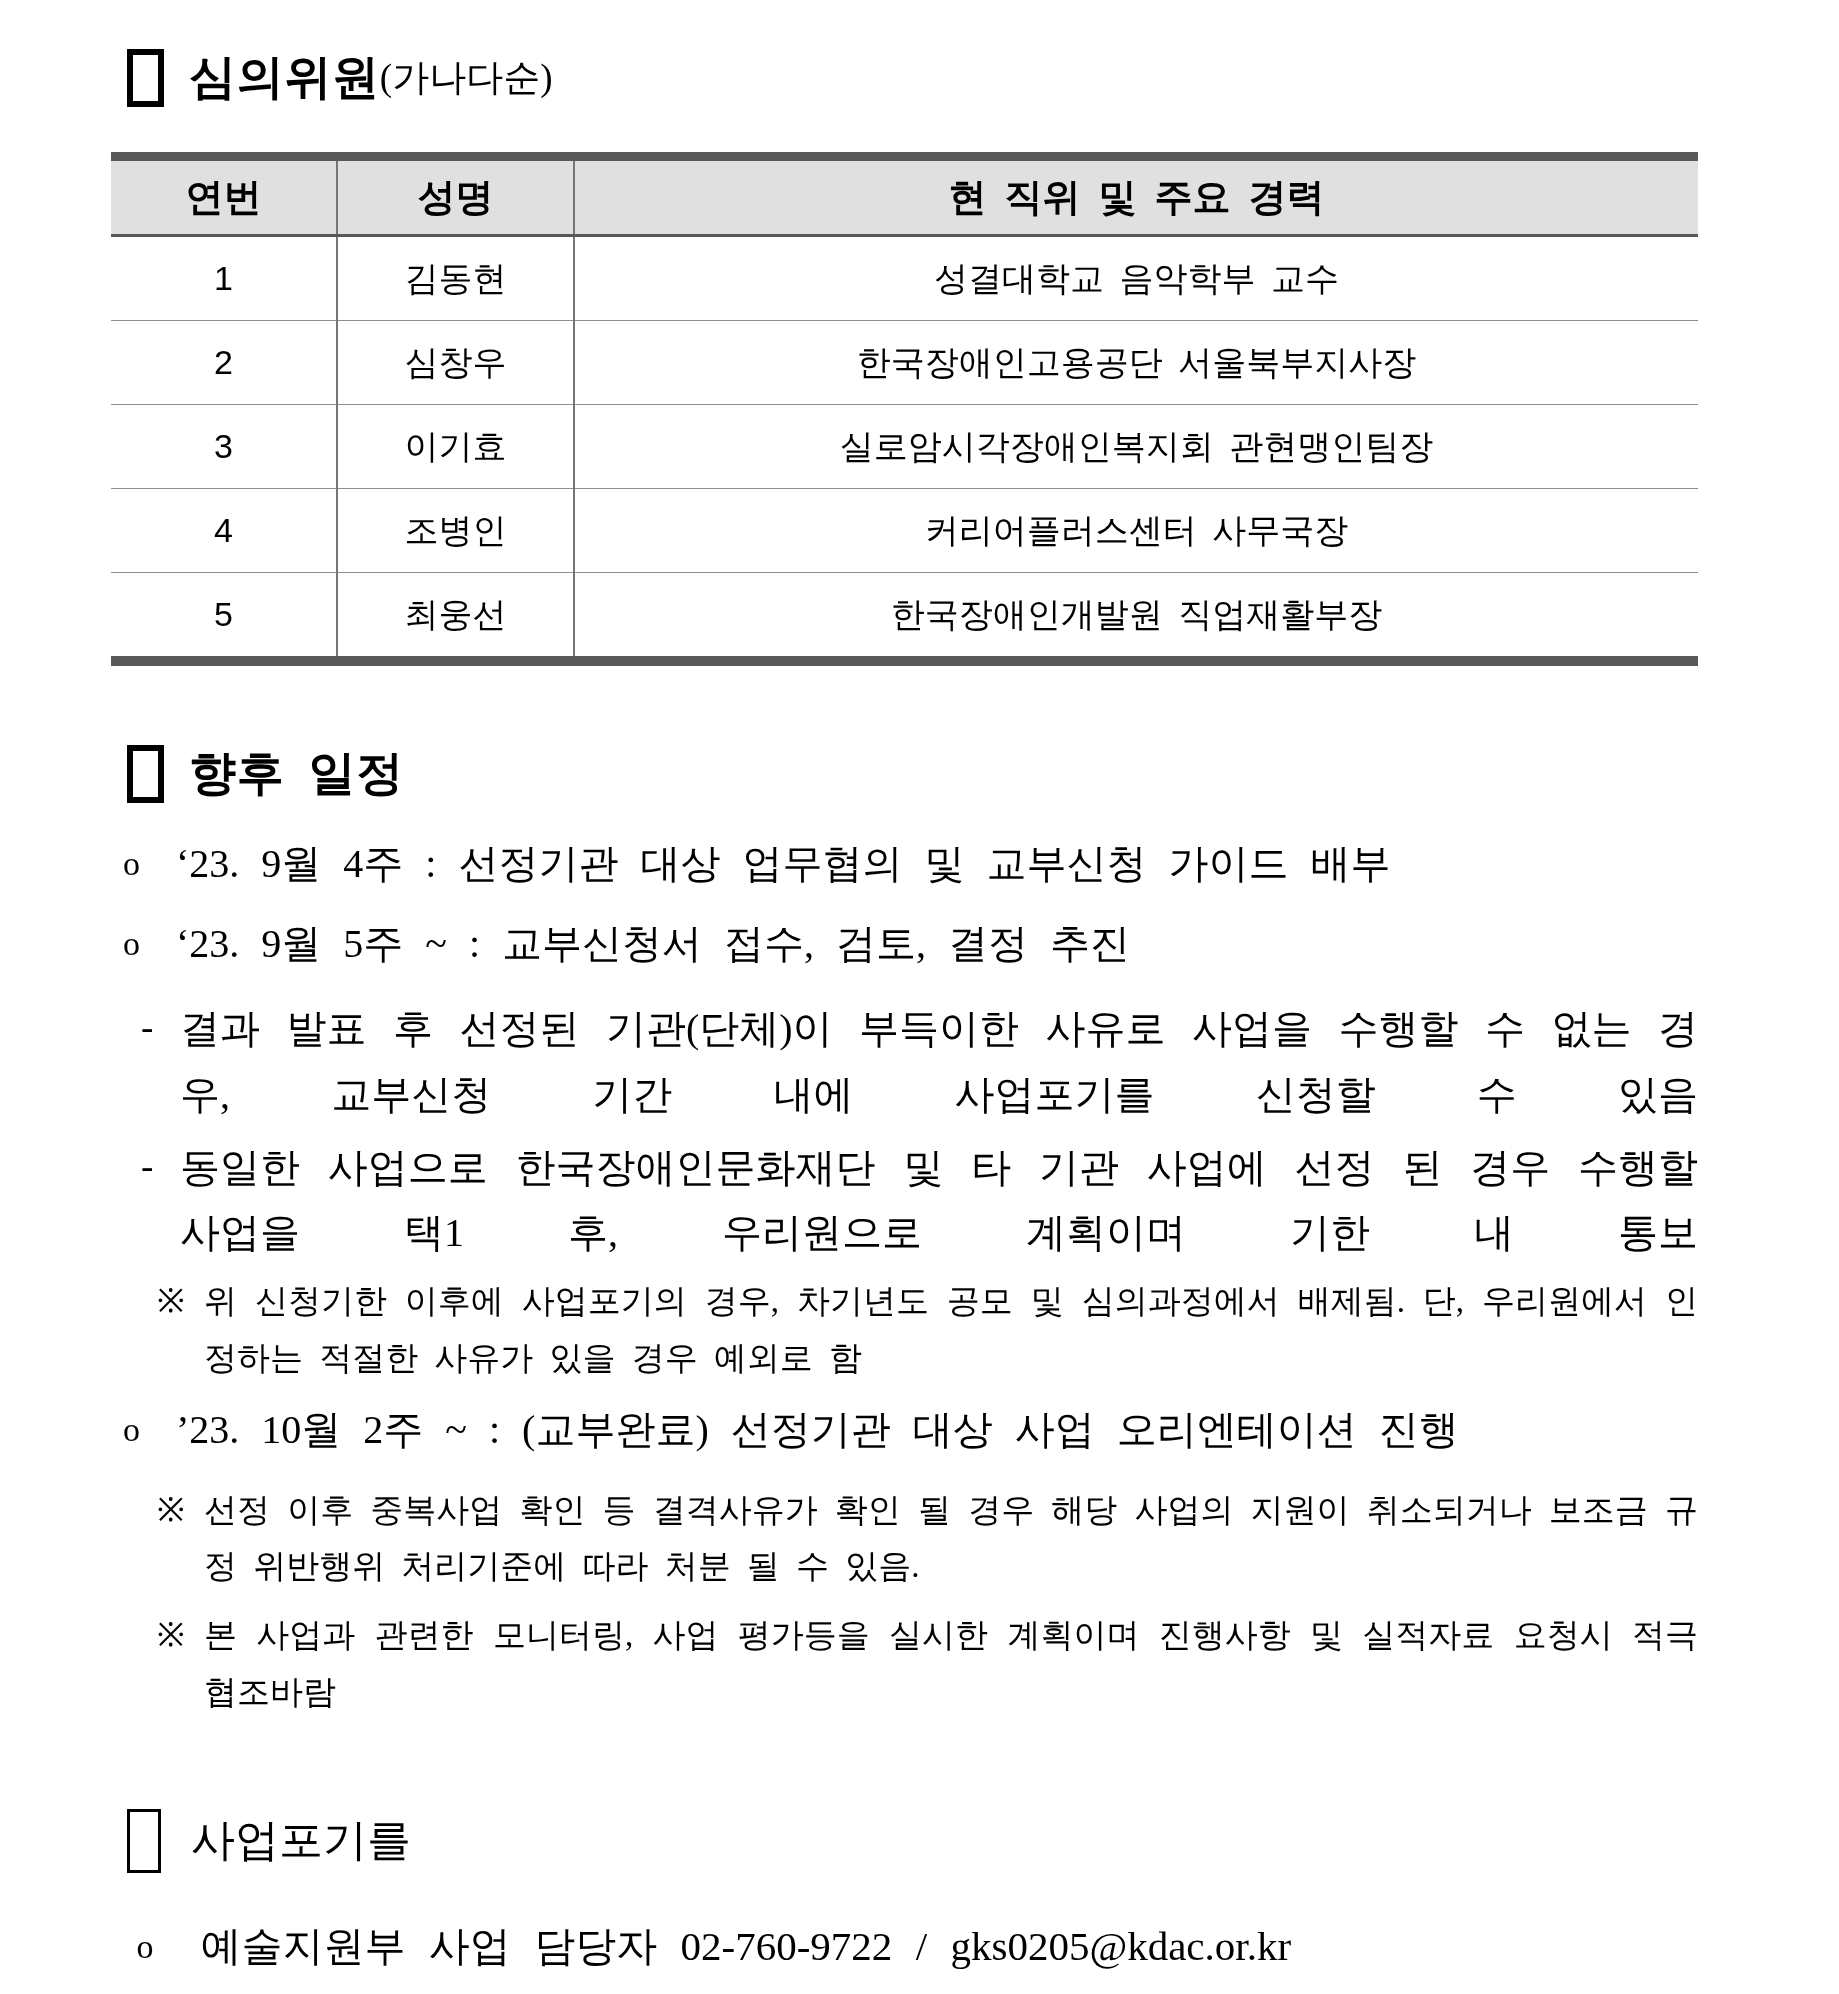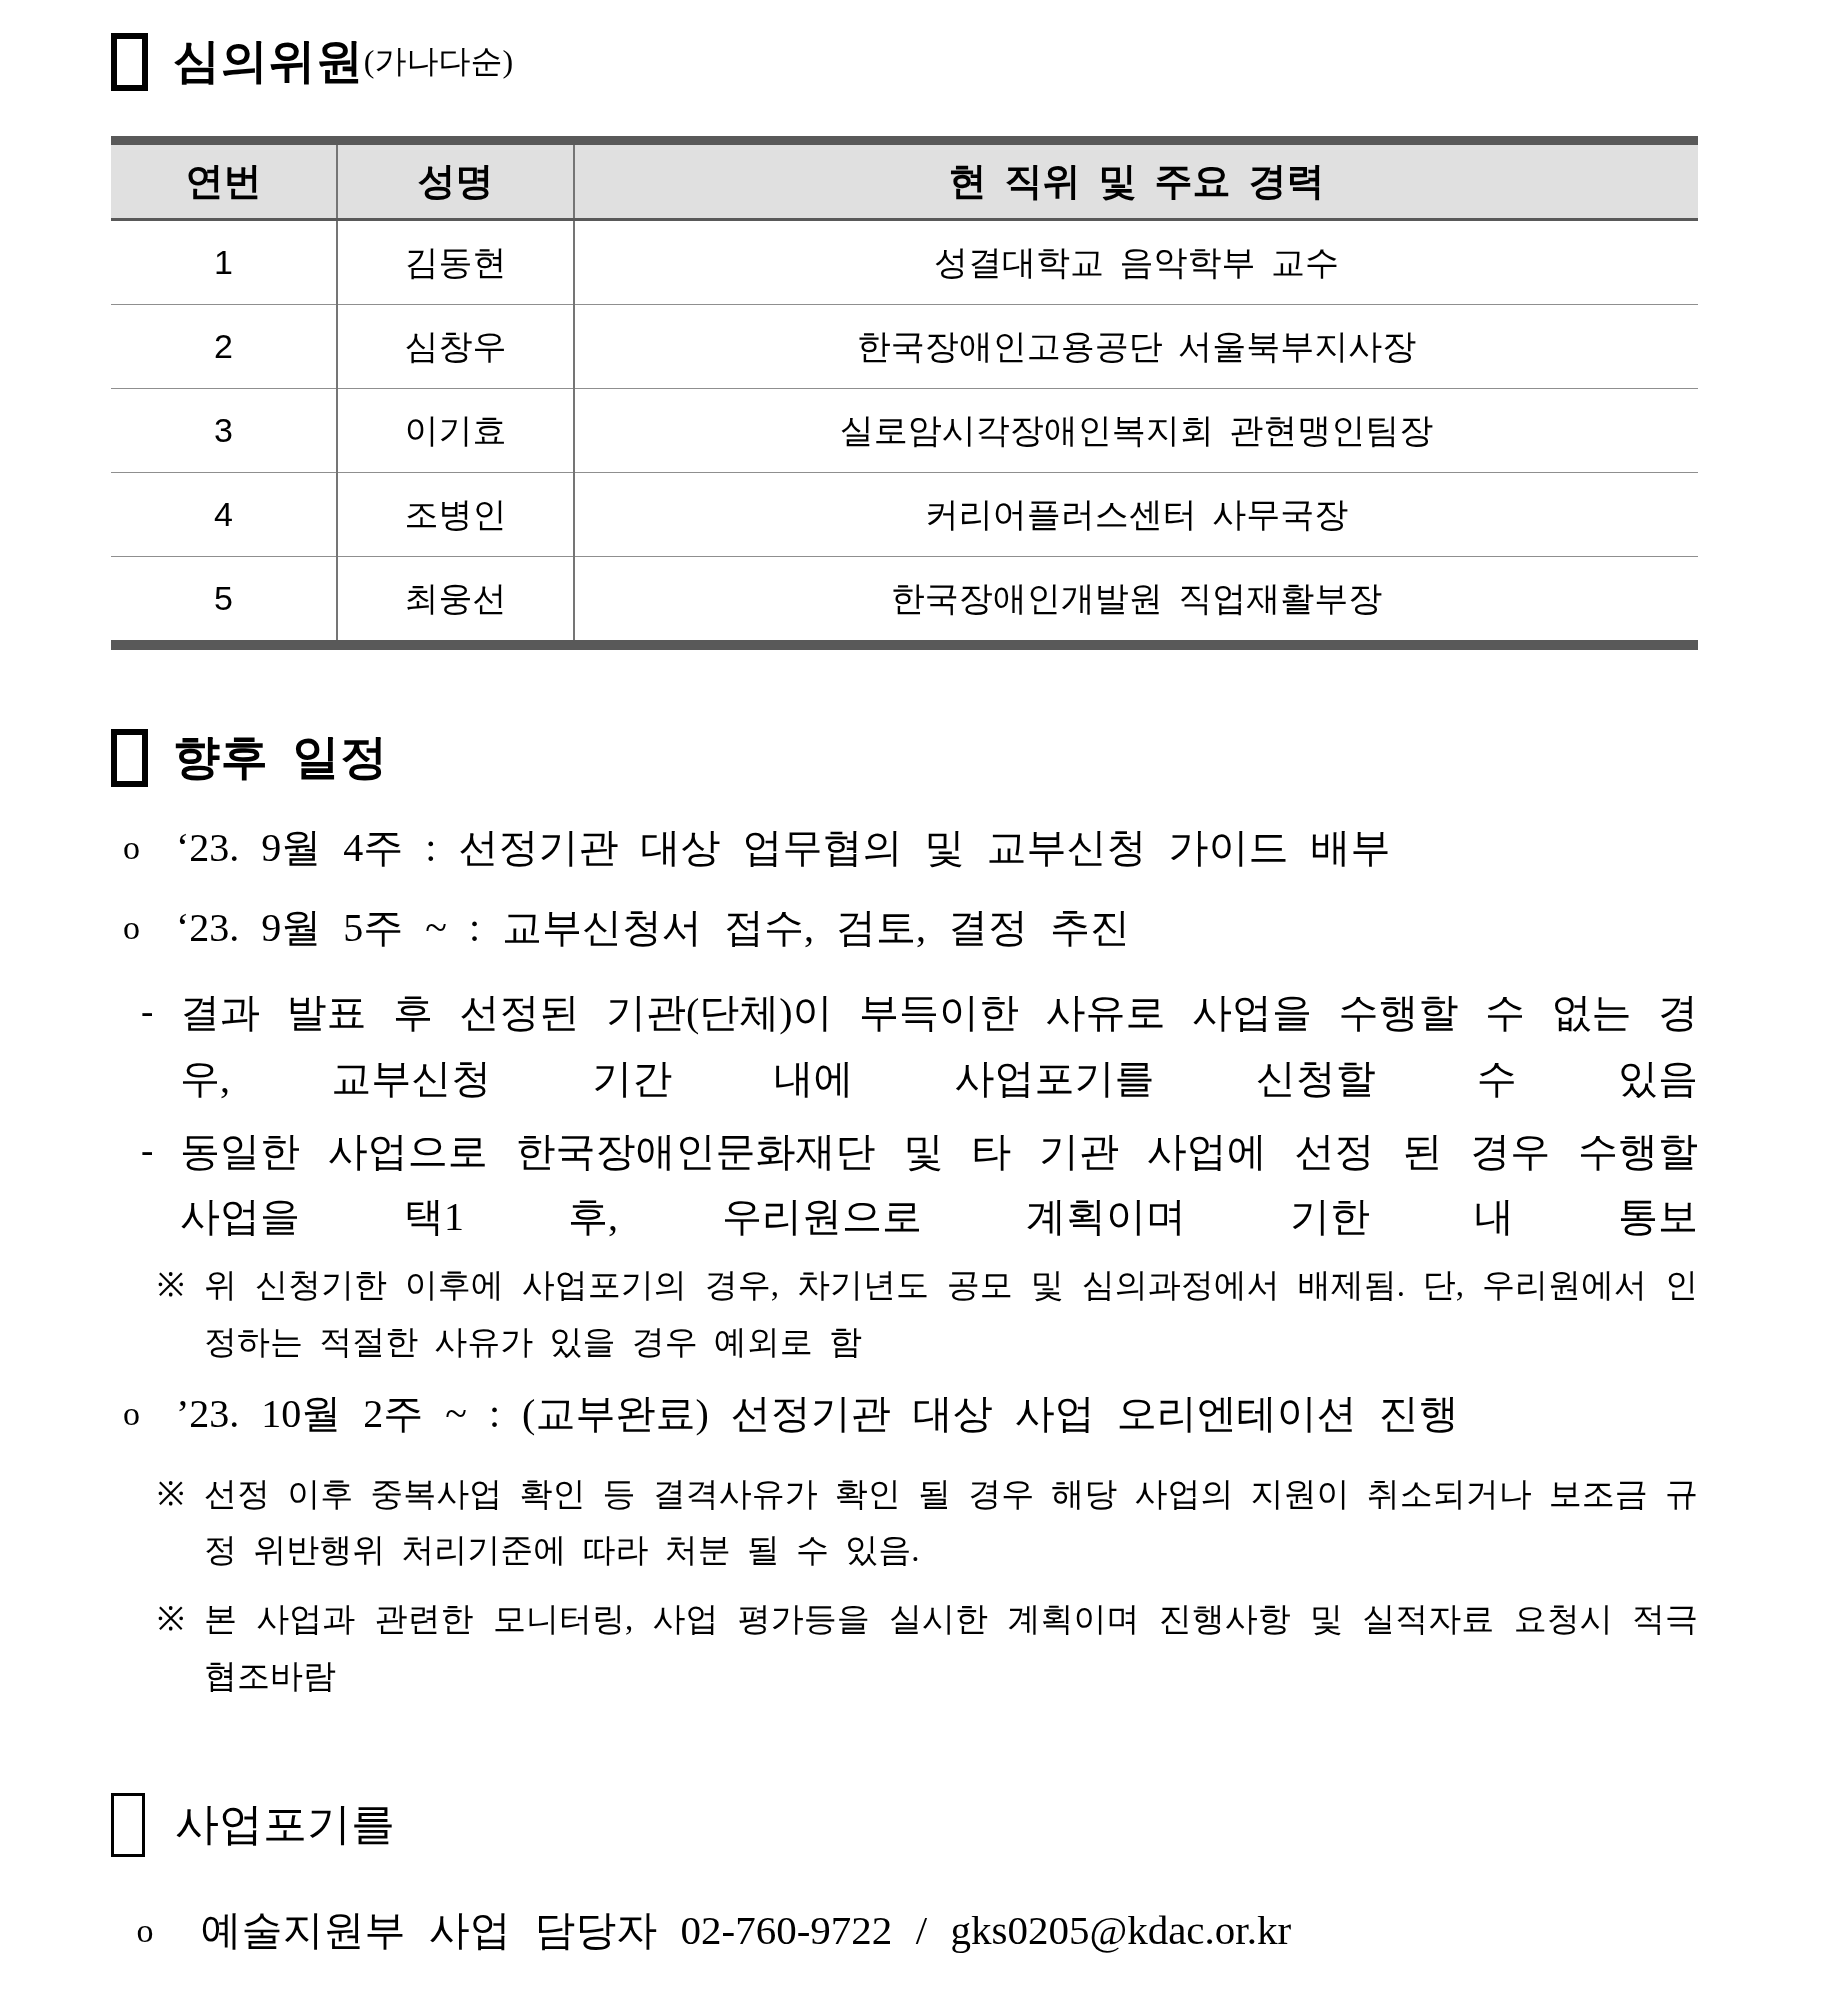--- a/index.html
+++ b/index.html
@@ -14,21 +14,21 @@
     box-sizing: border-box;
     width: 1839px;
     height: 1995px;
     padding: 30px 141px 0 111px;
   }
 
   
   .heading {
     display: flex;
     align-items: center;
-    margin: 0;
+    margin: 16px;
   }
   .box-marker {
     display: inline-block;
     width: 37px;
     height: 58px;
     border: 6px solid #000;
     box-sizing: border-box;
     margin-right: 25px;
     flex: 0 0 auto;
   }
@@ -42,21 +42,21 @@
     font-family: "Liberation Sans", "DejaVu Sans", sans-serif;
     font-weight: bold;
     font-size: 47px;
     letter-spacing: 0.7px;
     word-spacing: 10.4px;
     white-space: nowrap;
   }
   .h-suffix {
     font-family: "Liberation Serif", "DejaVu Serif", serif;
     font-weight: normal;
-    font-size: 32px;
+    font-size: 37px;
     white-space: nowrap;
   }
   .h-serif {
     font-family: "Liberation Serif", "DejaVu Serif", serif;
     font-weight: normal;
     font-size: 44px;
     word-spacing: 10.4px;
     white-space: nowrap;
   }
 

